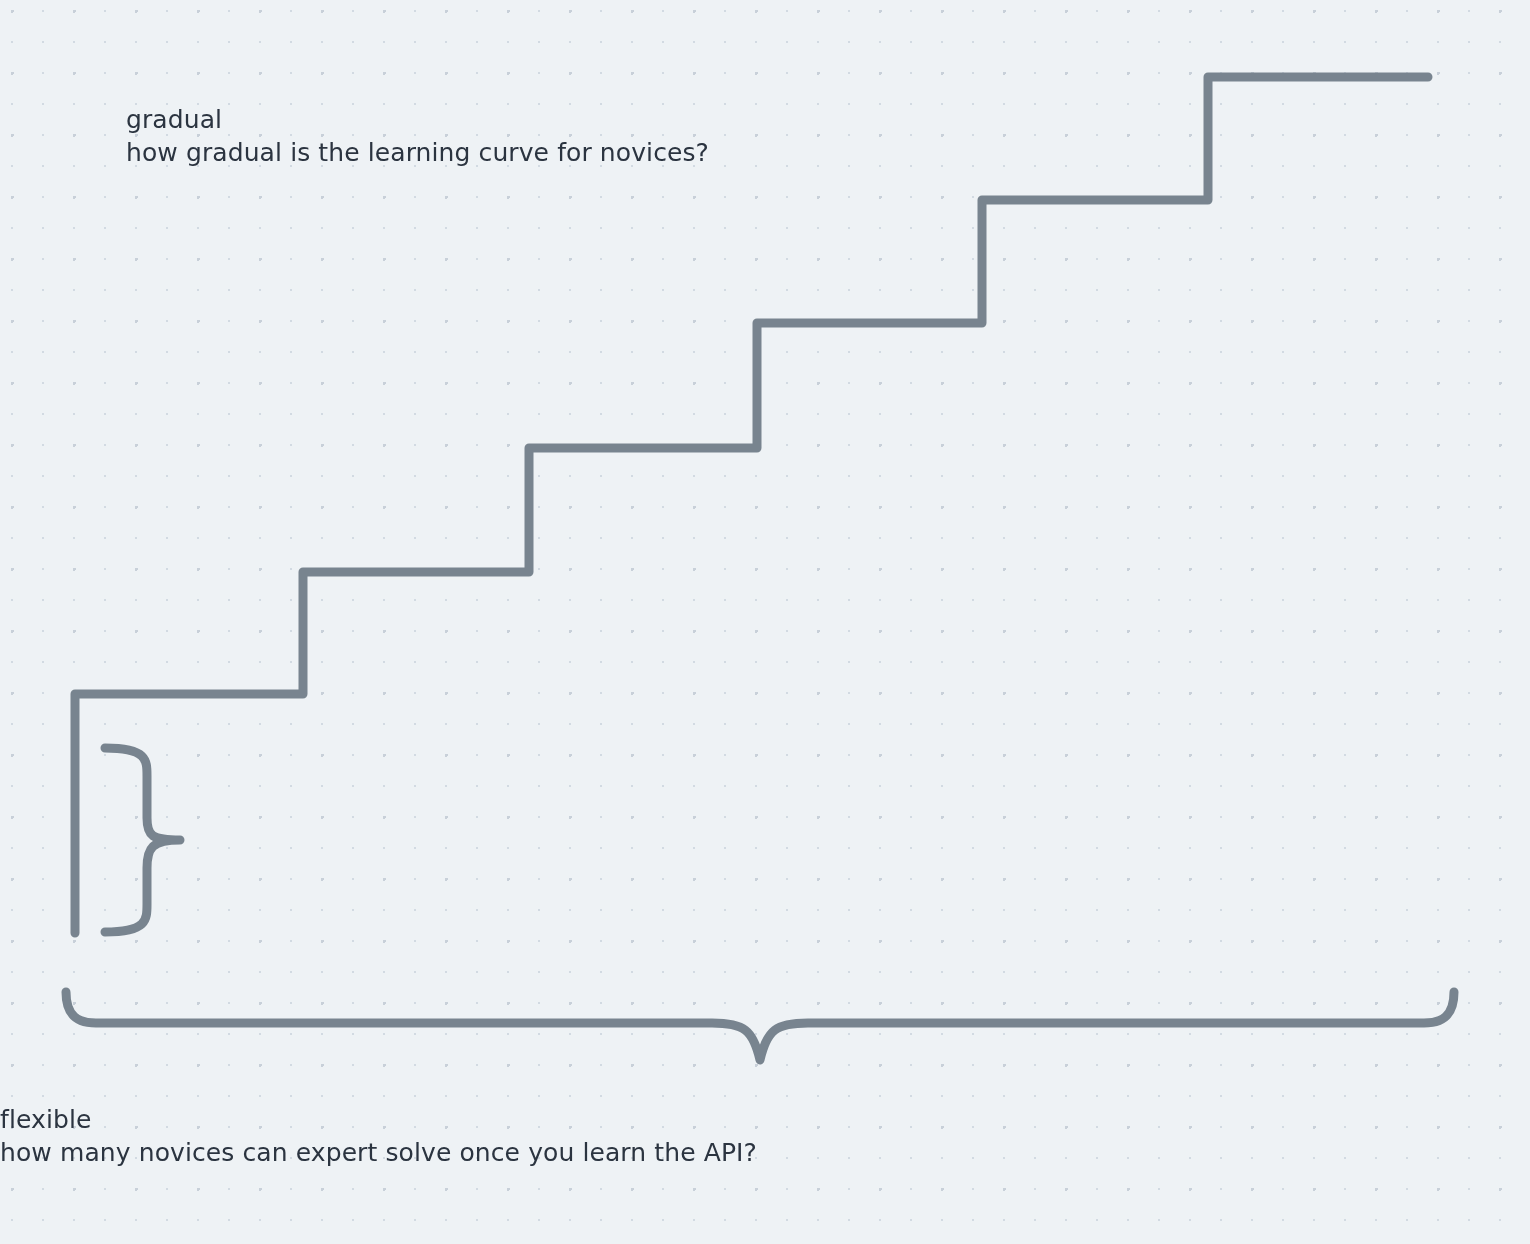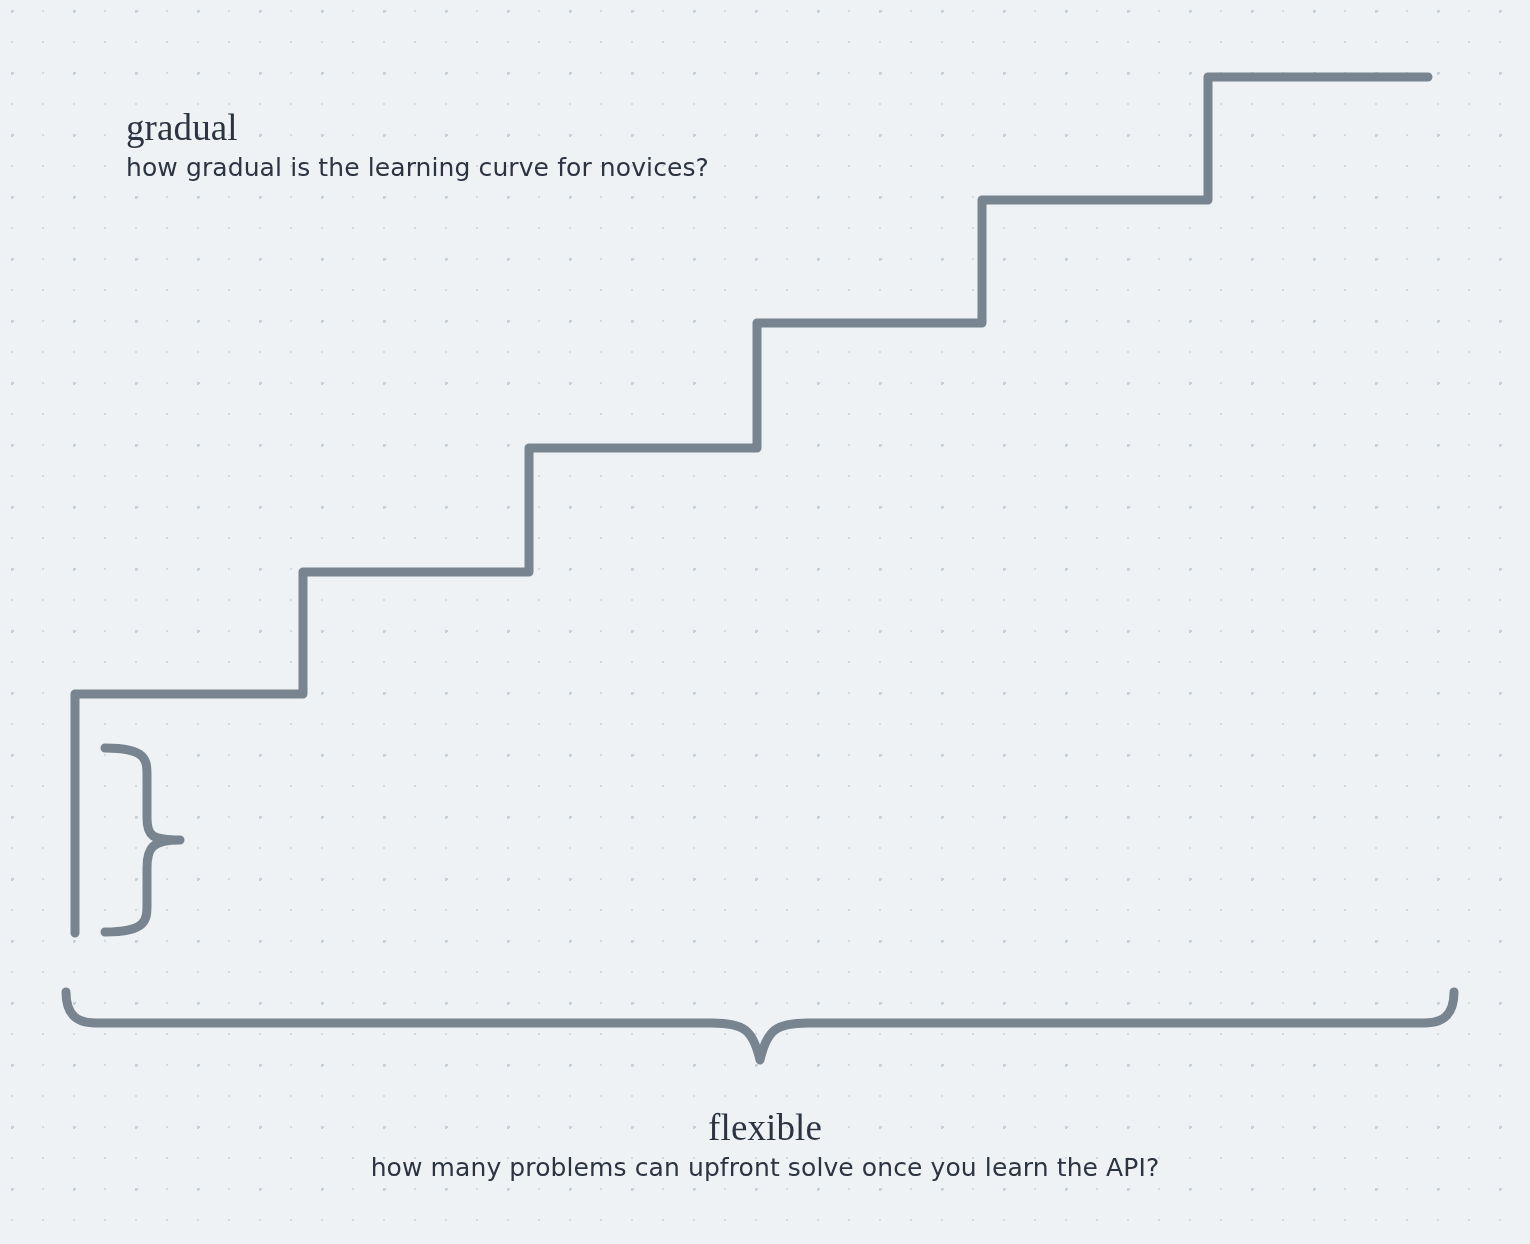--- a/index.html
+++ b/index.html
@@ -32,43 +32,42 @@
     width: 1530px;
     height: 1244px;
   }
   .label-block {
     position: absolute;
     color: #2b3440;
     line-height: 1.30;
     white-space: nowrap;
   }
   .label-title {
-    font-size: 37px;
+    font-size: 25px;
     font-weight: 400;
     letter-spacing: 0.1px;
-    font-family: Liberation Serif, serif;
   }
   .label-question {
     font-size: 25px;
     font-weight: 400;
     letter-spacing: 0.1px;
   }
   #gradual-label {
     left: 126px;
     top: 104px;
   }
   #convenient-label {
     left: 201px;
     top: 794px;
   }
   #flexible-label {
     left: 0px;
     top: 1104px;
     width: 1530px;
-    text-align: center;
+    text-align: left;
   }
   #flexible-label .label-title,
   #flexible-label .label-question {
     display: block;
   }
 </style>
 </head>
 <body>
 
 <div id="canvas">
@@ -87,16 +86,16 @@
   <div class="label-block" id="gradual-label">
     <div class="label-title">gradual</div>
     <div class="label-question">how gradual is the learning curve for novices?</div>
   </div>
 
   <div class="label-block" id="convenient-label">
   </div>
 
   <div class="label-block" id="flexible-label">
     <span class="label-title">flexible</span>
-    <span class="label-question">how many problems can upfront solve once you learn the API?</span>
+    <span class="label-question">how many novices can expert solve once you learn the API?</span>
   </div>
 
 </div>
 
 </body></html>

